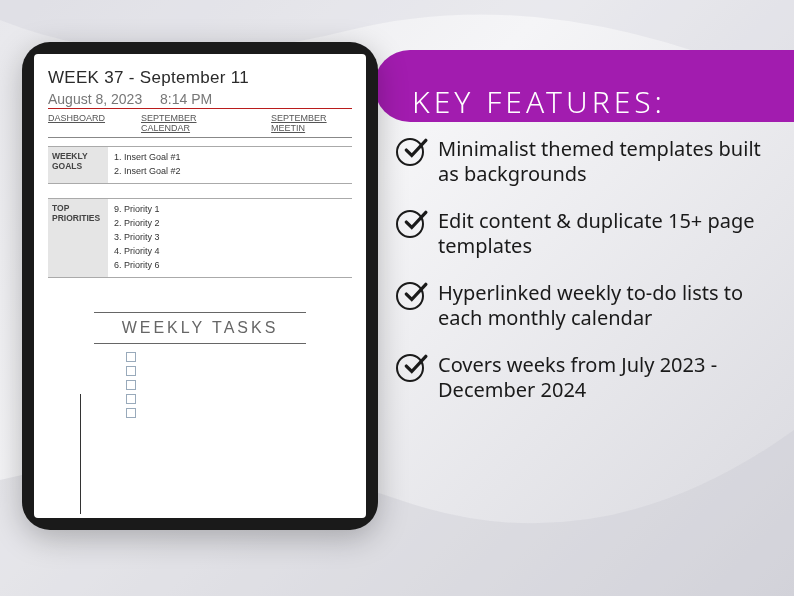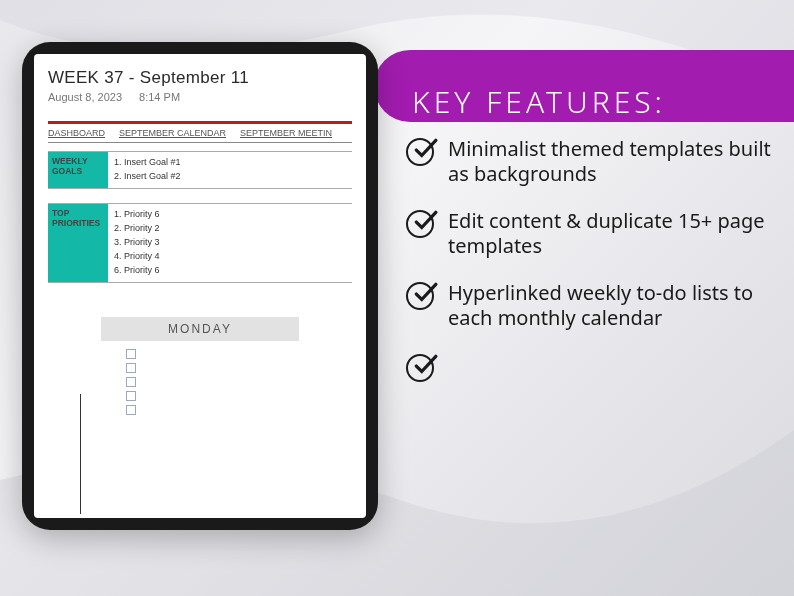--- a/index.html
+++ b/index.html
@@ -2,38 +2,38 @@
 <html><head>
 <meta charset="utf-8">
 <style>
 *{margin:0;padding:0;box-sizing:border-box}
 body{width:794px;height:596px;font-family:system-ui,-apple-system,sans-serif;background:linear-gradient(135deg,#e8e8ec 0%,#f5f5f7 40%,#d8d8de 100%);position:relative;overflow:hidden}
 .swoosh{position:absolute;top:0;left:0;width:100%;height:100%;pointer-events:none}
 .tablet{position:absolute;left:22px;top:42px;width:356px;height:488px;background:#1a1a1a;border-radius:28px;padding:12px;box-shadow:0 8px 30px rgba(0,0,0,.25)}
 .screen{width:100%;height:100%;background:#fff;border-radius:4px;overflow:hidden;position:relative}
 .planner{padding:14px 14px 0 14px;font-family:Arial,sans-serif;color:#333}
 .week-title{font-size:17px;font-weight:400;color:#2a2a2a;letter-spacing:.3px}
-.stamp{font-size:11px;color:#777;margin-top:3px;margin-bottom:18px}
+.stamp{font-size:14px;color:#777;margin-top:3px;margin-bottom:1px}
 .stamp span+span{margin-left:14px}
-.navline{border-top:3px solid #b91c1c;border-bottom:1px solid #888;padding:4px 0;display:flex;gap:14px;font-size:9px;color:#555}
+.navline{border-top:1px solid #b91c1c;border-bottom:1px solid #888;padding:4px 0;display:flex;gap:36px;font-size:9px;color:#555}
 .navline span{text-decoration:underline}
 .section{display:flex;margin-top:8px;border-top:1px solid #aaa;border-bottom:1px solid #aaa}
-.section-label{width:60px;background:#14b8a6;font-size:8.5px;font-weight:600;color:#444;padding:4px 4px;line-height:1.2}
+.section-label{width:60px;background:#e5e5e5;font-size:8.5px;font-weight:600;color:#444;padding:4px 4px;line-height:1.2}
 .section-body{flex:1;padding:4px 6px;font-size:9px;line-height:1.55;color:#333}
 .section-body div{}
 .weekly-tasks{margin-top:34px;text-align:center}
 .wt-bar{position:relative;margin:0 auto 4px auto;width:70%}
 .wt-label{font-size:16px;letter-spacing:3px;color:#666;font-weight:300}
 .divider-v{position:absolute;left:46px;top:340px;width:1px;height:120px;background:#333}
 .day-bar{margin:12px auto 6px auto;width:65%;background:#e2e2e2;padding:5px 0;font-size:12px;letter-spacing:2px;color:#555}
 .checks{margin-left:78px;margin-top:8px}
 .chk{width:10px;height:10px;border:1px solid #9ab;margin-bottom:4px}
 .banner{position:absolute;right:0;top:50px;width:420px;height:72px;background:#a21caf;border-top-left-radius:40px;border-bottom-left-radius:40px;display:flex;align-items:flex-end;padding-left:38px}
 .banner-text{color:#fff;font-size:30px;font-weight:300;letter-spacing:4px}
-.features{position:absolute;left:406px;top:136px;width:370px}
+.features{position:absolute;left:396px;top:136px;width:370px}
 .feature{display:flex;align-items:flex-start;gap:14px;margin-bottom:22px}
 .check-icon{flex-shrink:0;width:28px;height:28px;border:2.3px solid #1a1a1a;border-radius:50%;position:relative;margin-top:2px}
 .check-icon svg{position:absolute;left:4px;top:-4px;width:26px;height:26px}
 .feature-text{font-size:20px;line-height:1.25;color:#1a1a1a;font-weight:400}
 </style>
 </head>
 <body>
 
 <svg class="swoosh" viewBox="0 0 794 596" preserveAspectRatio="none">
   <path d="M 0 480 Q 200 430 400 500 T 794 430 L 794 596 L 0 596 Z" fill="rgba(200,200,210,.35)"></path>
@@ -62,30 +62,34 @@
         <div class="section-label">WEEKLY GOALS</div>
         <div class="section-body">
           <div>1. Insert Goal #1</div>
           <div>2. Insert Goal #2</div>
         </div>
       </div>
 
       <div class="section" style="margin-top:14px">
         <div class="section-label">TOP PRIORITIES</div>
         <div class="section-body">
-          <div>1. Priority 6</div>
+          <div>9. Priority 1</div>
           <div>2. Priority 2</div>
           <div>3. Priority 3</div>
           <div>4. Priority 4</div>
           <div>6. Priority 6</div>
         </div>
       </div>
 
       <div class="weekly-tasks">
-        <div class="day-bar">MONDAY</div>
+        <div class="wt-bar">
+          <div style="height:1px;background:#666;margin-bottom:6px"></div>
+          <div class="wt-label">WEEKLY TASKS</div>
+          <div style="height:1px;background:#666;margin-top:6px"></div>
+        </div>
         <div class="checks">
           <div class="chk"></div>
           <div class="chk"></div>
           <div class="chk"></div>
           <div class="chk"></div>
           <div class="chk"></div>
         </div>
       </div>
       <div class="divider-v"></div>
     </div>
@@ -116,14 +120,15 @@
         </svg>
       </div>
     <div class="feature-text">Hyperlinked weekly to-do lists to each monthly calendar</div>
   </div>
   <div class="feature">
     <div class="check-icon">
         <svg viewBox="0 0 24 24">
           <path d="M4 13 L9 18 L22 4" stroke="#1a1a1a" stroke-width="3" fill="none" stroke-linecap="round"></path>
         </svg>
       </div>
+    <div class="feature-text">Covers weeks from July 2023 - December 2024</div>
   </div>
 </div>
 
 </body></html>

